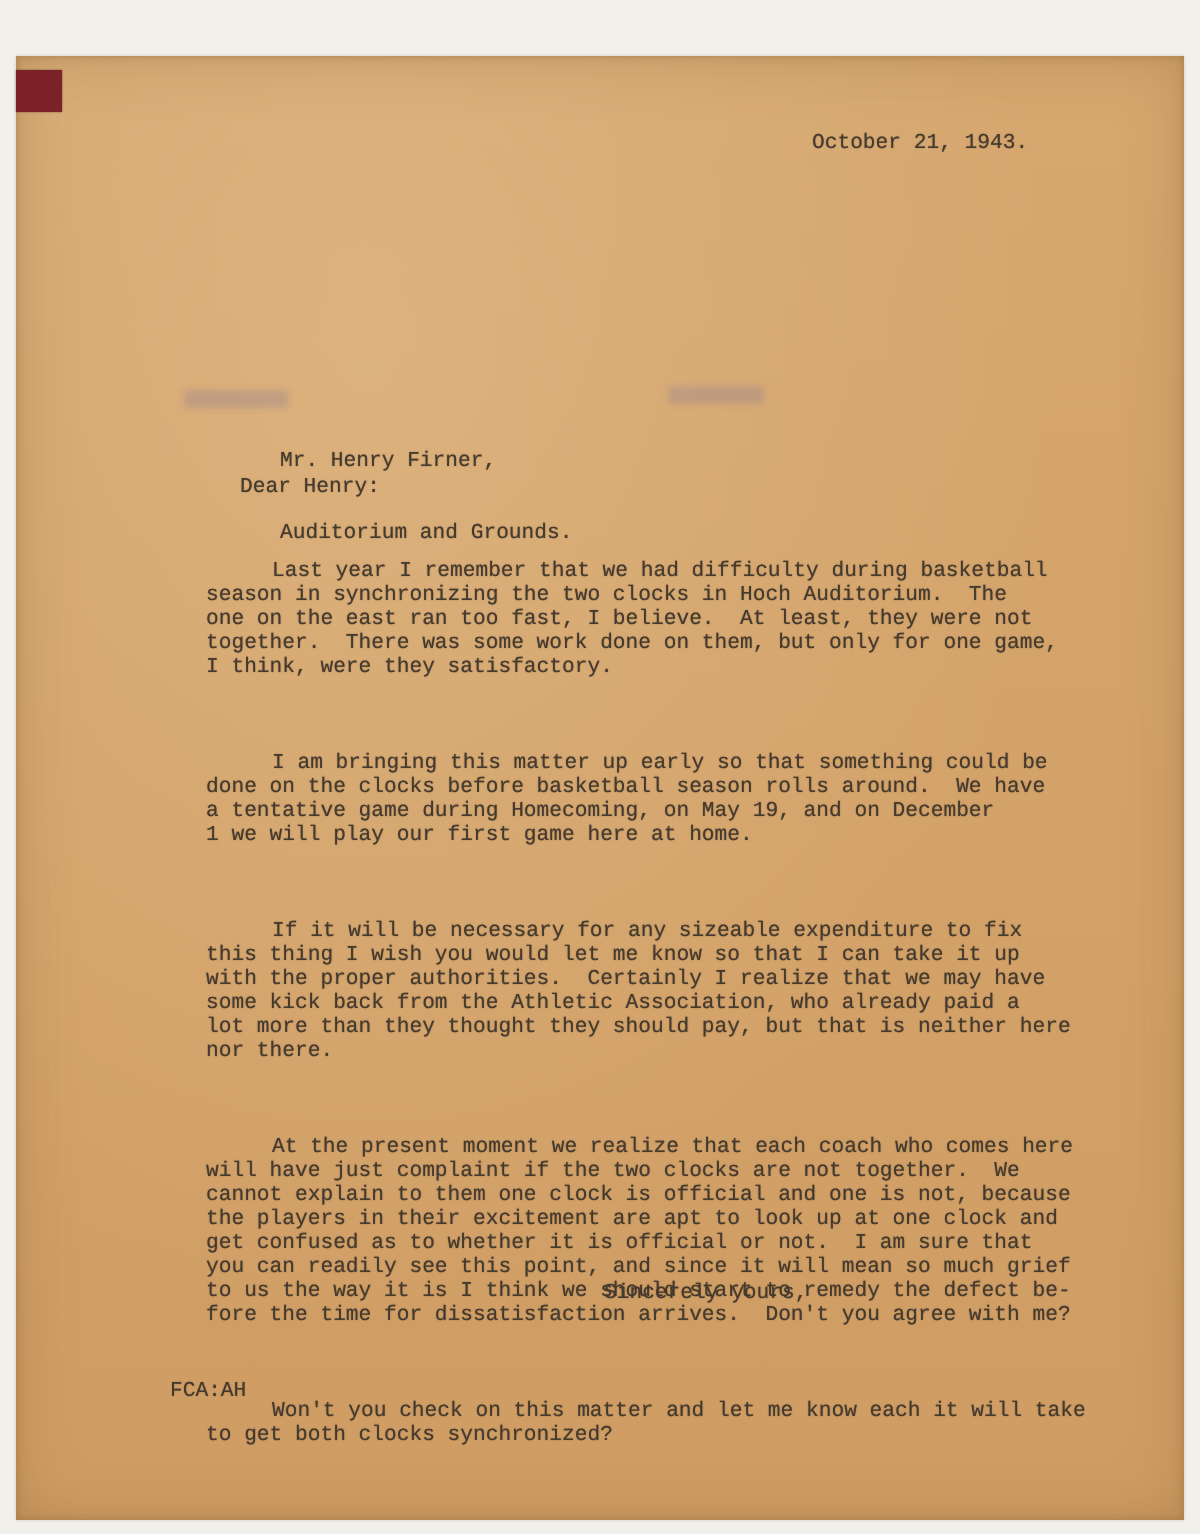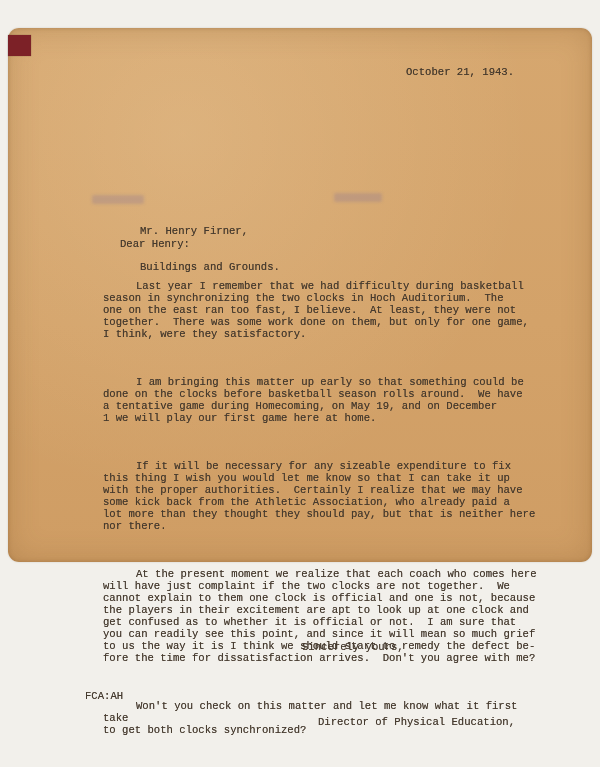--- a/index.html
+++ b/index.html
@@ -12,29 +12,28 @@
     height: 767px;
     background: #f2f0eb;
     overflow: hidden;
     font-family: "Liberation Mono", "DejaVu Sans Mono", monospace;
   }
   .paper {
     position: absolute;
     left: 8px;
     top: 28px;
     width: 584px;
-    height: 534px;
+    height: 732px;
     background:
       radial-gradient(ellipse at 30% 20%, rgba(255,236,200,0.18), rgba(0,0,0,0) 60%),
       linear-gradient(180deg, #d6a76f 0%, #d3a269 55%, #cf9d64 100%);
     box-shadow:
       inset 0 0 30px rgba(120, 78, 35, 0.25),
       inset 0 0 4px rgba(120, 78, 35, 0.35),
       0 0 2px rgba(0,0,0,0.15);
-    border-radius: 11px;
   }
   .typewriter {
     position: absolute;
     font-size: 10.6px;
     line-height: 12px;
     color: #453a2e;
     text-shadow: 0 0 0.6px rgba(62, 48, 36, 0.65);
     white-space: pre-wrap;
   }
   .letter-date     { left: 398px; top: 38px; }
@@ -72,21 +71,21 @@
 
   <div class="paper">
 
     <div class="stamp-smudge stamp-smudge-left"></div>
     <div class="stamp-smudge stamp-smudge-right"></div>
 
     <div class="typewriter letter-date">October 21, 1943.</div>
 
     <div class="typewriter recipient-block">
       <div>Mr. Henry Firner,</div>
-      <div>Buildings and Grounds.</div>
+      <div>Auditorium and Grounds.</div>
     </div>
 
     <div class="typewriter salutation">Dear Henry:</div>
 
     <div class="typewriter letter-body">
       <p>Last year I remember that we had difficulty during basketball
 season in synchronizing the two clocks in Hoch Auditorium.  The
 one on the east ran too fast, I believe.  At least, they were not
 together.  There was some work done on them, but only for one game,
 I think, were they satisfactory.</p>
@@ -101,28 +100,27 @@
 lot more than they thought they should pay, but that is neither here
 nor there.</p>
       <p>At the present moment we realize that each coach who comes here
 will have just complaint if the two clocks are not together.  We
 cannot explain to them one clock is official and one is not, because
 the players in their excitement are apt to look up at one clock and
 get confused as to whether it is official or not.  I am sure that
 you can readily see this point, and since it will mean so much grief
 to us the way it is I think we should start to remedy the defect be-
 fore the time for dissatisfaction arrives.  Don't you agree with me?</p>
-      <p>Won't you check on this matter and let me know what it first take
+      <p>Won't you check on this matter and let me know each it will take
 to get both clocks synchronized?</p>
     </div>
 
     <div class="typewriter closing">Sincerely yours,</div>
 
     <div class="typewriter signature-block">
-      <div>Director of Physical Education,</div>
     </div>
 
     <div class="typewriter typist-initials">FCA:AH</div>
 
   </div>
 
   <div class="red-corner-patch"></div>
 
 </div>
 

